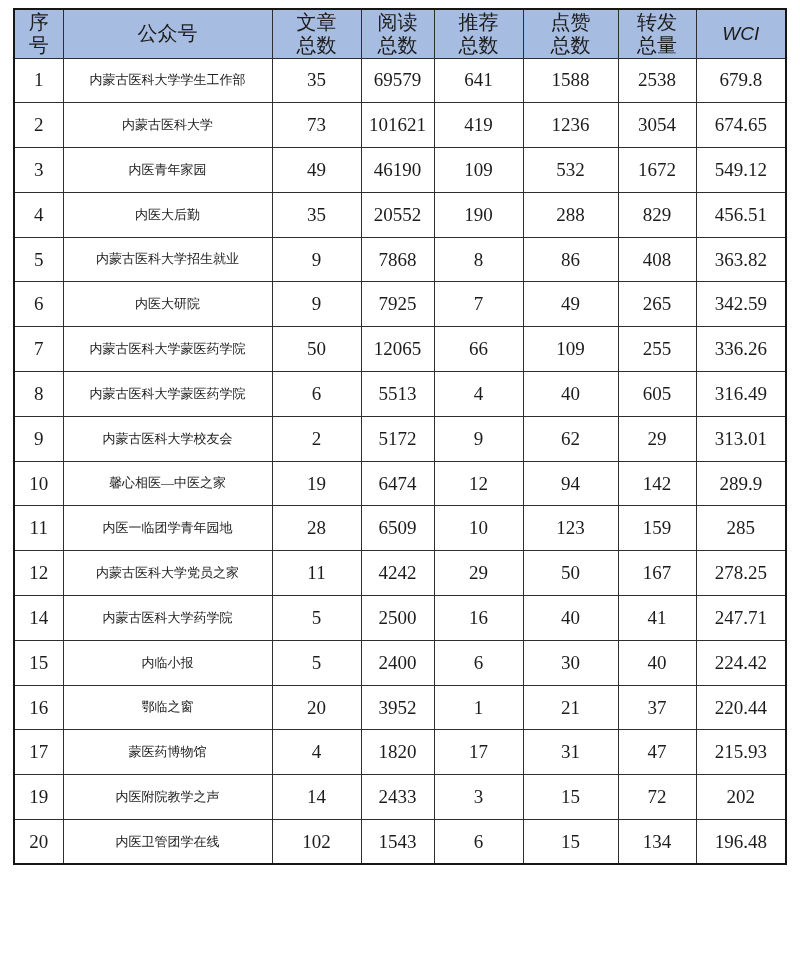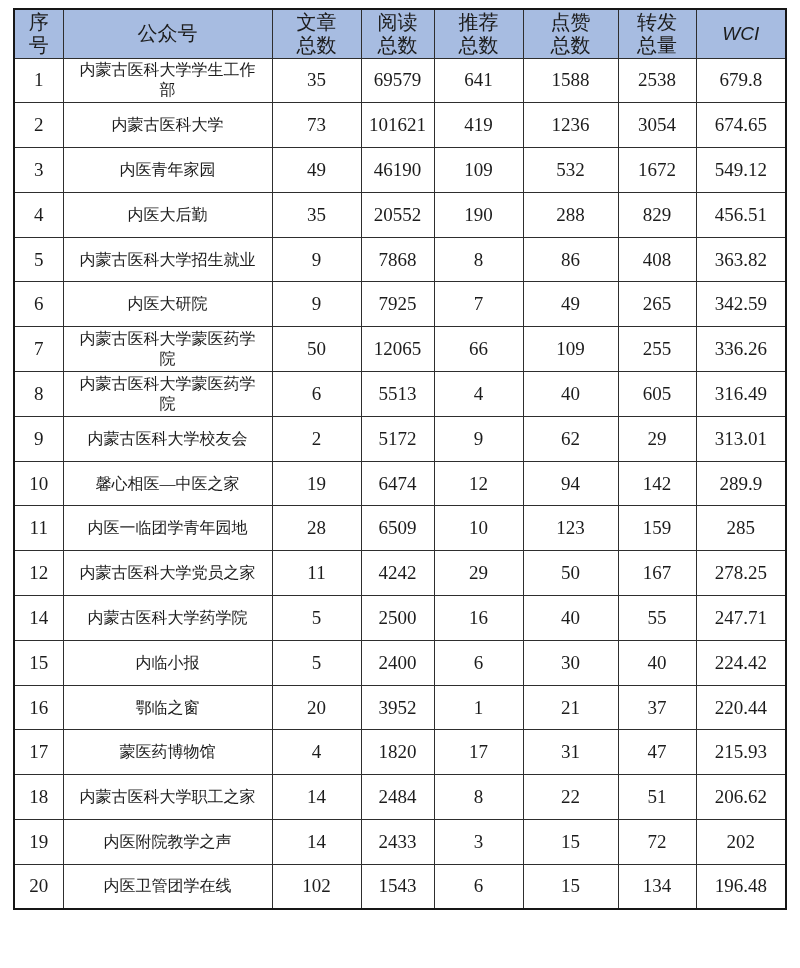--- a/index.html
+++ b/index.html
@@ -47,21 +47,21 @@
     font-family: "Liberation Sans", "DejaVu Sans", sans-serif;
     font-size: 19px;
     white-space: normal;
     font-style: italic;
   }
   tbody td {
     height: 44.8px;
     font-size: 19px;
   }
   tbody td.c-name {
-    font-size: 16px;
+    font-size: 13px;
     line-height: 1.25;
     padding: 0 12px;
     word-break: break-all;
   }
 </style>
 </head>
 <body>
 
 <div class="page">
   <table class="wci-table">
@@ -214,21 +214,21 @@
     <td class="c-shares">167</td>
     <td class="c-wci">278.25</td>
   </tr>
         <tr>
     <td class="c-rank">14</td>
     <td class="c-name">内蒙古医科大学药学院</td>
     <td class="c-articles">5</td>
     <td class="c-reads">2500</td>
     <td class="c-recommends">16</td>
     <td class="c-likes">40</td>
-    <td class="c-shares">55</td>
+    <td class="c-shares">41</td>
     <td class="c-wci">247.71</td>
   </tr>
         <tr>
     <td class="c-rank">15</td>
     <td class="c-name">内临小报</td>
     <td class="c-articles">5</td>
     <td class="c-reads">2400</td>
     <td class="c-recommends">6</td>
     <td class="c-likes">30</td>
     <td class="c-shares">40</td>
@@ -248,30 +248,20 @@
     <td class="c-rank">17</td>
     <td class="c-name">蒙医药博物馆</td>
     <td class="c-articles">4</td>
     <td class="c-reads">1820</td>
     <td class="c-recommends">17</td>
     <td class="c-likes">31</td>
     <td class="c-shares">47</td>
     <td class="c-wci">215.93</td>
   </tr>
         <tr>
-    <td class="c-rank">18</td>
-    <td class="c-name">内蒙古医科大学职工之家</td>
-    <td class="c-articles">14</td>
-    <td class="c-reads">2484</td>
-    <td class="c-recommends">8</td>
-    <td class="c-likes">22</td>
-    <td class="c-shares">51</td>
-    <td class="c-wci">206.62</td>
-  </tr>
-        <tr>
     <td class="c-rank">19</td>
     <td class="c-name">内医附院教学之声</td>
     <td class="c-articles">14</td>
     <td class="c-reads">2433</td>
     <td class="c-recommends">3</td>
     <td class="c-likes">15</td>
     <td class="c-shares">72</td>
     <td class="c-wci">202</td>
   </tr>
         <tr>

